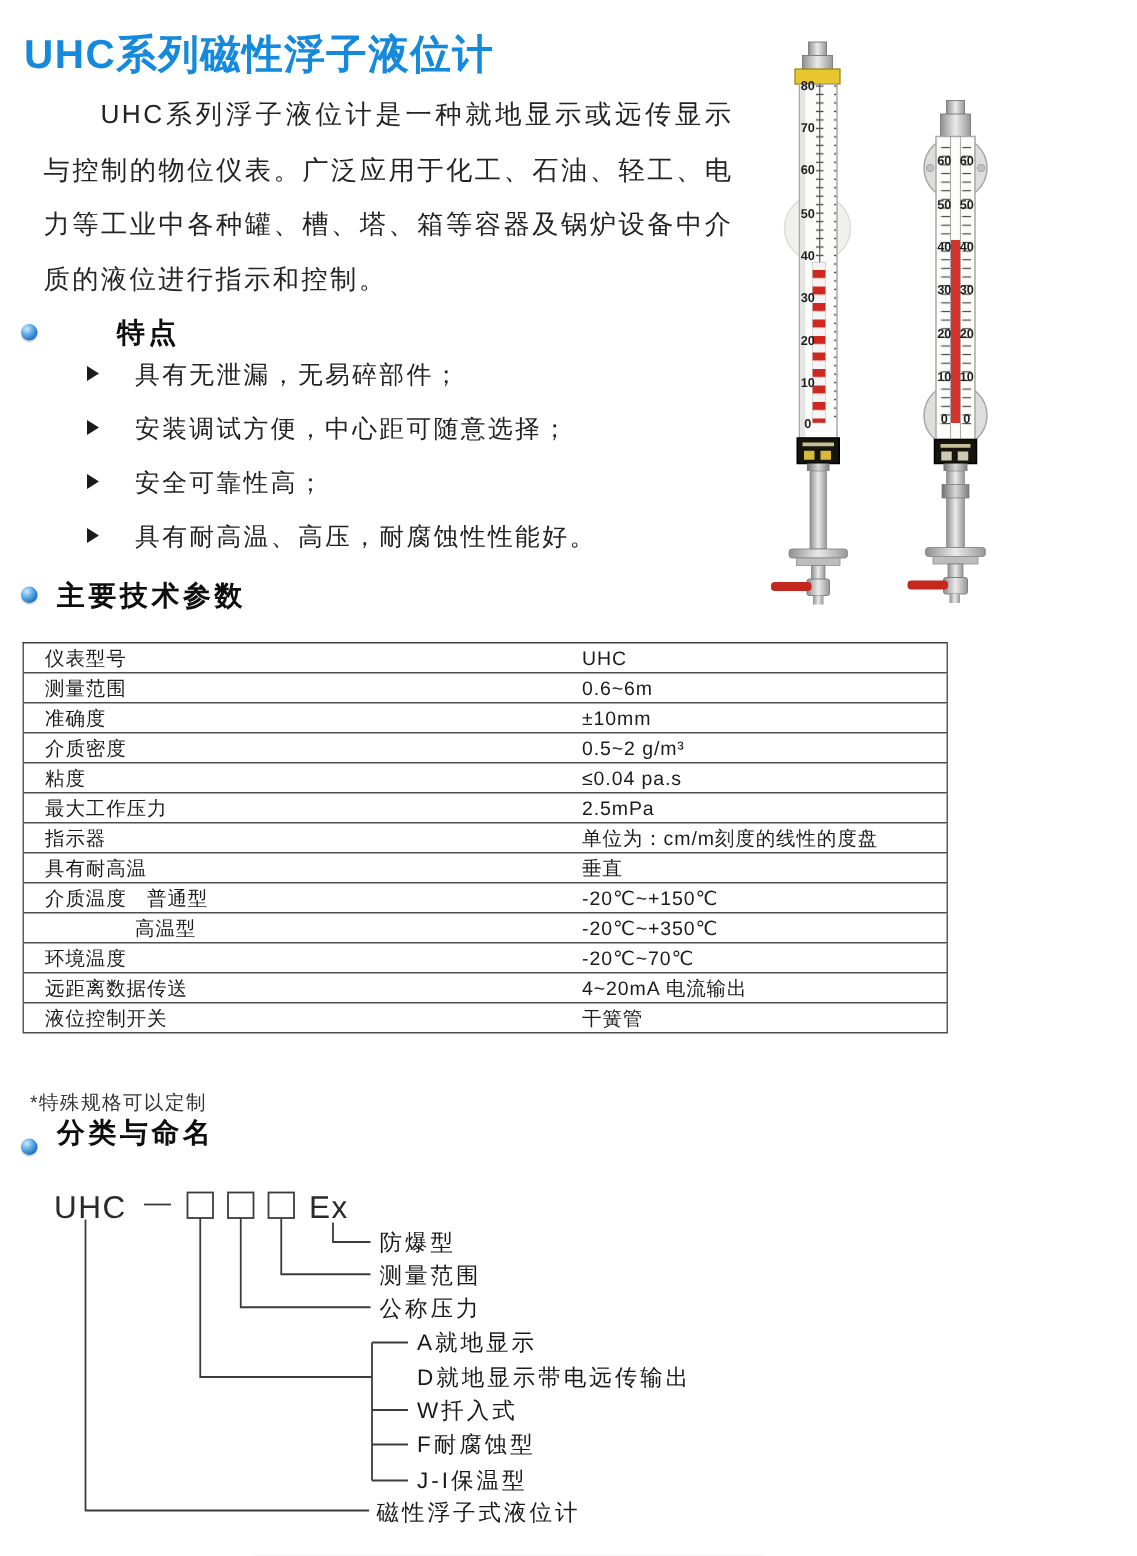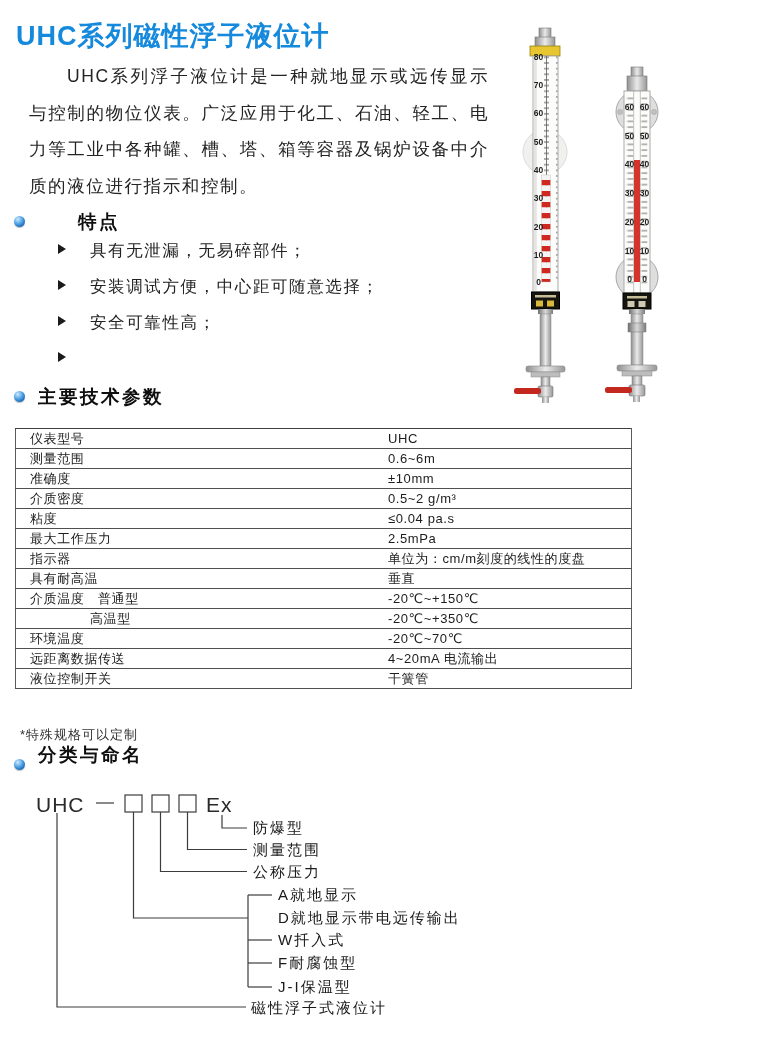--- a/index.html
+++ b/index.html
@@ -183,20 +183,21 @@
     <div class="feature-item">
       <span class="tri"></span>
       <span class="feature-text">安装调试方便，中心距可随意选择；</span>
     </div>
     <div class="feature-item">
       <span class="tri"></span>
       <span class="feature-text">安全可靠性高；</span>
     </div>
     <div class="feature-item">
       <span class="tri"></span>
+      <span class="feature-text">具有耐高温、高压，耐腐蚀性性能好。</span>
     </div>
   </div>
 
   <span class="abs section-bullet" style="left:14px;top:391px;"></span>
   <div class="abs section-heading" style="left:38px;top:384px;">主要技术参数</div>
 
   <table id="params-table" class="abs">
     <tbody>
         <tr>
           <td class="p-label">仪表型号</td>

